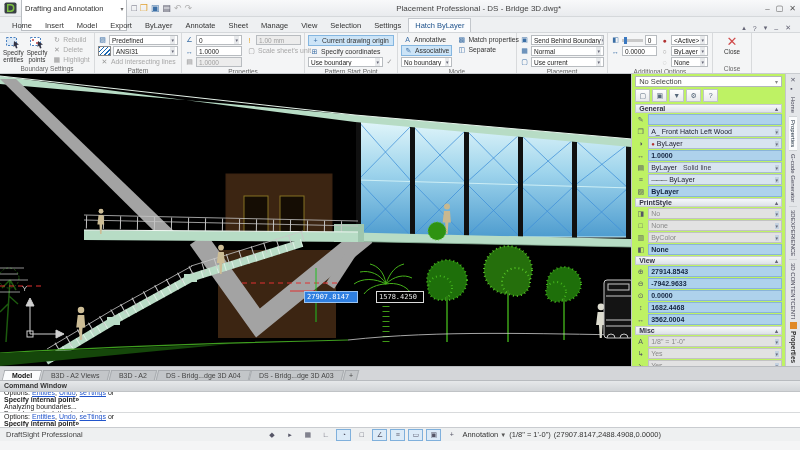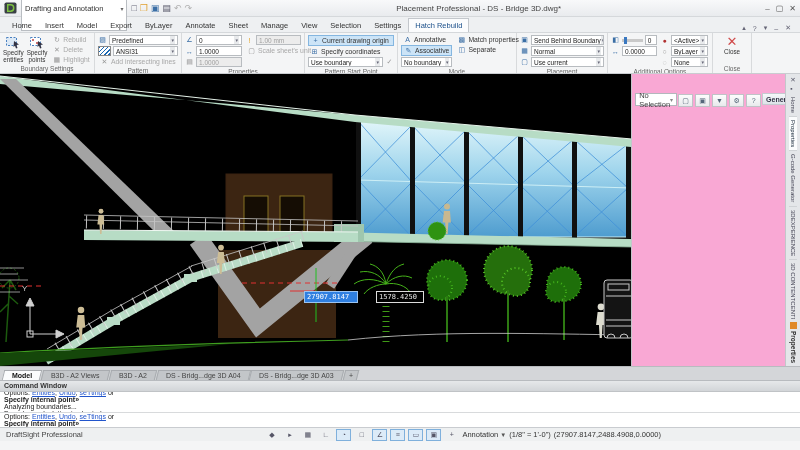--- a/index.html
+++ b/index.html
@@ -55,22 +55,22 @@
   .addtab{font-size:9px;color:#444;padding:0 3px;}
   
   .main{display:flex;height:292px;}
   .canvas{width:632px;position:relative;background:#000;overflow:hidden;}
   .canvas svg{display:block;}
   .dynbox{position:absolute;height:10px;font-size:7px;line-height:10px;padding:0 2px;font-family:"DejaVu Sans Mono",monospace;}
   .dynx{left:304px;top:217px;width:48px;background:#2f7fe0;border:1px solid #9cc4f0;color:#fff;}
   .dyny{left:376px;top:217px;width:42px;background:#000;border:1px solid #dcdcdc;color:#e8e8e8;}
   .ucsy{position:absolute;left:22px;top:210px;color:#cfcfcf;font-size:8px;}
   
-  .palette{width:154px;background:#f9a8d4;border-left:1px solid #c3c6ca;padding:19px 3px;box-sizing:border-box;
-           display:flex;flex-direction:row;gap:1px;overflow:hidden;}
+  .palette{width:154px;background:#bef264;border-left:1px solid #c3c6ca;padding:2px 3px;box-sizing:border-box;
+           display:flex;flex-direction:column;gap:1px;overflow:hidden;}
   .psel{display:flex;align-items:center;background:#fff;border:1px solid #b3b7bc;height:11px;font-size:7.5px;
         padding:0 3px;color:#444;}
   .psel .arr{margin-left:auto;color:#888;font-size:6px;}
   .ptools{display:flex;gap:2px;padding:1px 0;}
   .ptool{width:13px;height:11px;border:1px solid #c0c3c7;background:linear-gradient(#fdfdfd,#e8eaec);
          display:flex;align-items:center;justify-content:center;font-size:7px;color:#55677a;}
   .psec{height:10px;background:linear-gradient(#f6f8fa,#dde2e8);border:1px solid #c6cad0;display:flex;
         align-items:center;font-size:7px;font-weight:bold;color:#334;padding:0 3px;}
   .psec .arr{margin-left:auto;font-size:6px;color:#667;}
   .prow{display:flex;align-items:center;height:11px;gap:2px;}
@@ -157,21 +157,21 @@
     <span class="rtab">Insert</span>
     <span class="rtab">Model</span>
     <span class="rtab">Export</span>
     <span class="rtab">ByLayer</span>
     <span class="rtab">Annotate</span>
     <span class="rtab">Sheet</span>
     <span class="rtab">Manage</span>
     <span class="rtab">View</span>
     <span class="rtab">Selection</span>
     <span class="rtab">Settings</span>
-    <span class="rtab active">Hatch Rebuild</span>
+    <span class="rtab active">Hatch ByLayer</span>
     <span class="spacer"></span>
     <span class="ric">▴</span>
     <span class="ric">?</span>
     <span class="ric">▾</span>
     <span class="ric">–</span>
     <span class="ric">✕</span>
   </div>
 
   <div class="ribbon">
 

